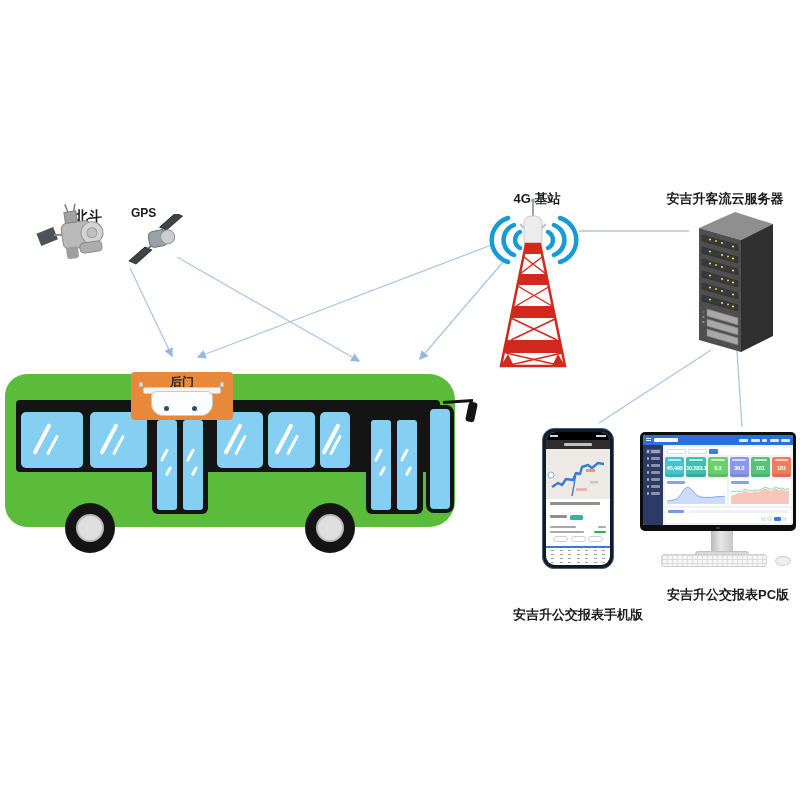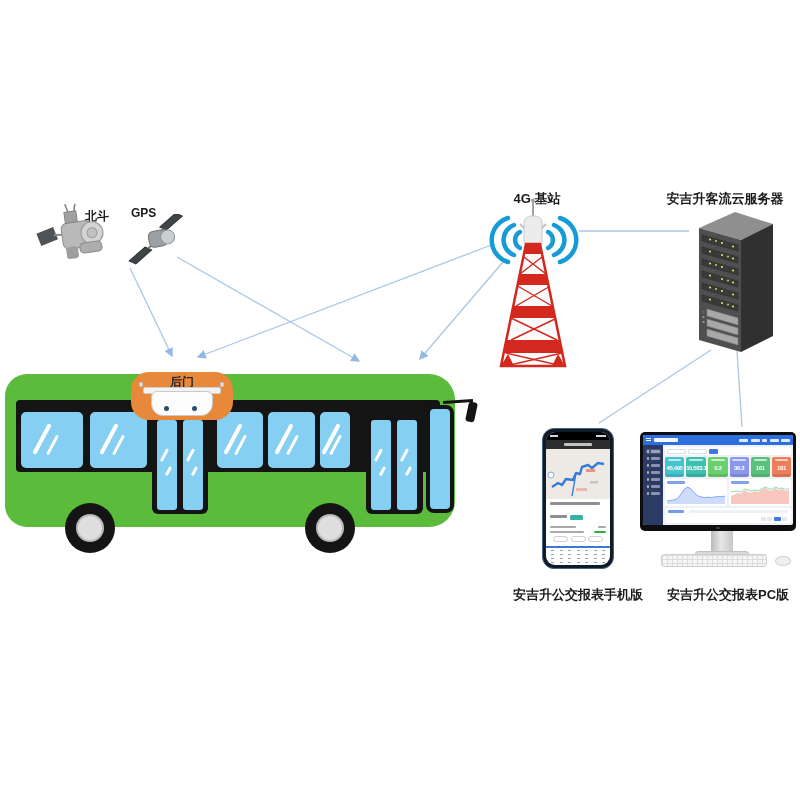--- a/index.html
+++ b/index.html
@@ -21,21 +21,21 @@
   .leaf::before,.leaf::after{content:"";position:absolute;background:#fff;width:2.5px;height:14px;transform:rotate(28deg);border-radius:2px;}
   .leaf::before{left:6px;top:28px;}
   .leaf::after{left:10px;top:46px;height:10px;}
   .windshield{position:absolute;background:#85cff2;border:4px solid #141414;border-radius:8px;}
   .wheel{position:absolute;width:50px;height:50px;border-radius:50%;background:#141414;}
   .hub{position:absolute;left:11px;top:11px;width:28px;height:28px;border-radius:50%;background:#dedede;border:2px solid #b9b9b9;box-sizing:border-box;}
   .mirror-rod{position:absolute;left:438px;top:26px;width:30px;height:3px;background:#141414;transform:rotate(-4deg);}
   .mirror-head{position:absolute;left:462px;top:28px;width:9px;height:20px;background:#141414;border-radius:3px;transform:rotate(12deg);}
 
   
-  .door-box{position:absolute;width:102px;height:48px;background:#e8883a;border-radius:18px;z-index:5;}
+  .door-box{position:absolute;width:102px;height:48px;background:#e8883a;border-radius:4px;z-index:5;}
   .door-label{display:block;text-align:center;font-weight:bold;font-size:12px;color:#242424;margin-top:2px;}
   .dev-plate{position:absolute;left:12px;top:15px;width:78px;height:7px;background:#f3f3f3;border:1px solid #cfcfcf;border-radius:2px;box-sizing:border-box;}
   .dev-body{position:absolute;left:20px;top:19px;width:62px;height:25px;background:#fdfdfd;border:1px solid #c9c9c9;border-radius:6px 6px 12px 12px;box-sizing:border-box;}
   .dev-dot{position:absolute;width:5px;height:5px;border-radius:50%;background:#2e4d66;top:14px;}
   .dev-dot.d1{left:12px;}
   .dev-dot.d2{left:40px;}
   .dev-screw{position:absolute;width:4px;height:5px;background:#e2e2e2;border:1px solid #bdbdbd;top:10px;box-sizing:border-box;}
   .dev-screw.s1{left:8px;}
   .dev-screw.s2{left:89px;}
 
@@ -117,21 +117,21 @@
       <path d="M130,268 L172,356" marker-end="url(#arr)"></path>
       <path d="M177,257 L359,361" marker-end="url(#arr)"></path>
       <path d="M494,244 L198,357" marker-end="url(#arr)"></path>
       <path d="M503,262 L420,359" marker-end="url(#arr)"></path>
       <path d="M579,231 L689,231"></path>
       <path d="M711,350 L599,423"></path>
       <path d="M737,351 L742,427"></path>
     </g>
   </svg>
 
-  <div class="label" style="left:85px;top:208px;font-size:12px;text-align:center;">北斗</div>
+  <div class="label" style="left:74px;top:208px;font-size:14px;text-align:center;">北斗</div>
   <svg class="abs" style="left:34px;top:202px;" width="84" height="62" viewBox="0 0 84 62">
     <g transform="rotate(-8 42 32)">
       <rect x="4" y="24" width="18" height="13" fill="#4e5357" transform="rotate(-14 13 30)"></rect>
       <line x1="20" y1="30" x2="30" y2="31" stroke="#8b8b8b" stroke-width="2"></line>
       <rect x="28" y="20" width="30" height="26" rx="6" fill="#b9b9b9" stroke="#8b8b8b"></rect>
       <rect x="33" y="9" width="12" height="11" fill="#a0a0a0" stroke="#868686"></rect>
       <line x1="37" y1="9" x2="35" y2="1" stroke="#7c7c7c" stroke-width="1.5"></line>
       <line x1="43" y1="9" x2="45" y2="2" stroke="#7c7c7c" stroke-width="1.5"></line>
       <circle cx="58" cy="33" r="11" fill="#d4d4d4" stroke="#979797"></circle>
       <circle cx="58" cy="33" r="5" fill="#c0c0c0" stroke="#9a9a9a"></circle>
@@ -320,21 +320,21 @@
           <div class="pcol"></div>
           <div class="pcol"></div>
           <div class="pcol"></div>
           <div class="pcol"></div>
           <div class="pcol"></div>
           <div class="pcol"></div>
       </div>
 
     </div>
   </div>
-  <div class="label" style="left:503px;top:586px;width:150px;">安吉升公交报表手机版</div>
+  <div class="label" style="left:503px;top:606px;width:150px;">安吉升公交报表手机版</div>
 
   <div class="pc">
     <div class="monitor">
       <div class="screen">
         <div class="topbar">
           <div class="burger"></div>
           <div class="tb-title"></div>
           <div class="tb-right">
             <div class="tb-link"></div>
               <div class="tb-link"></div>

